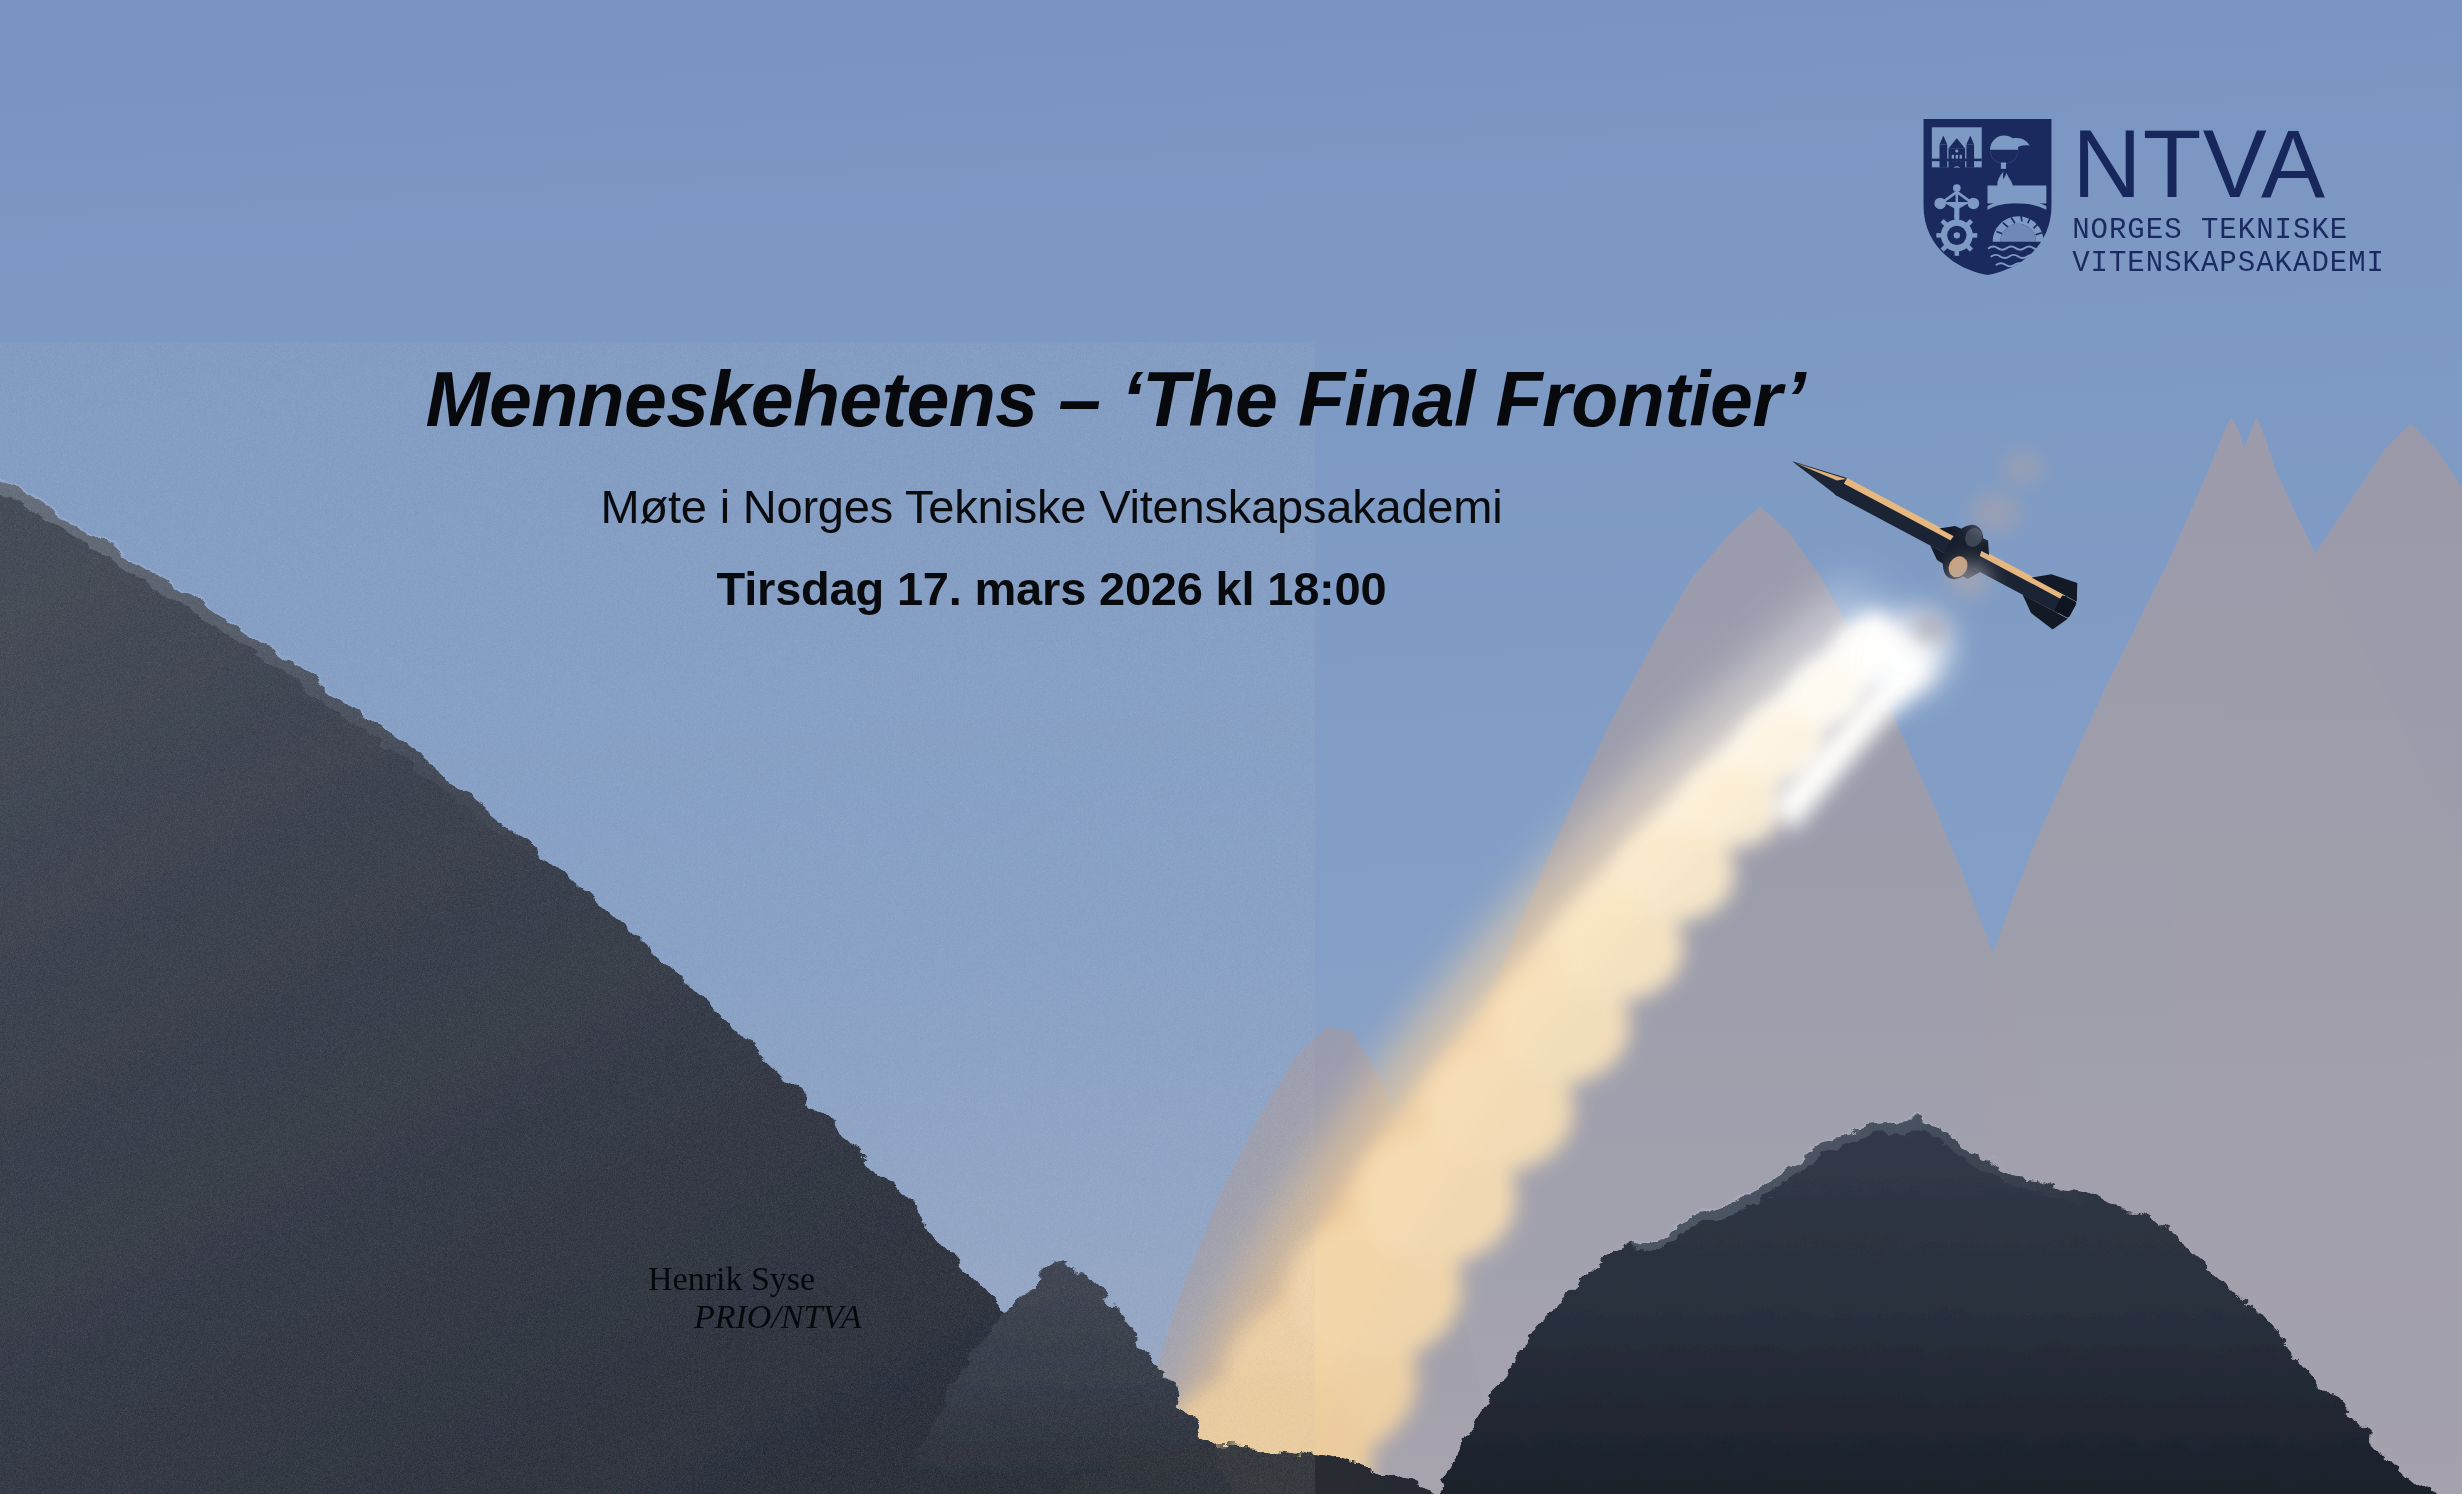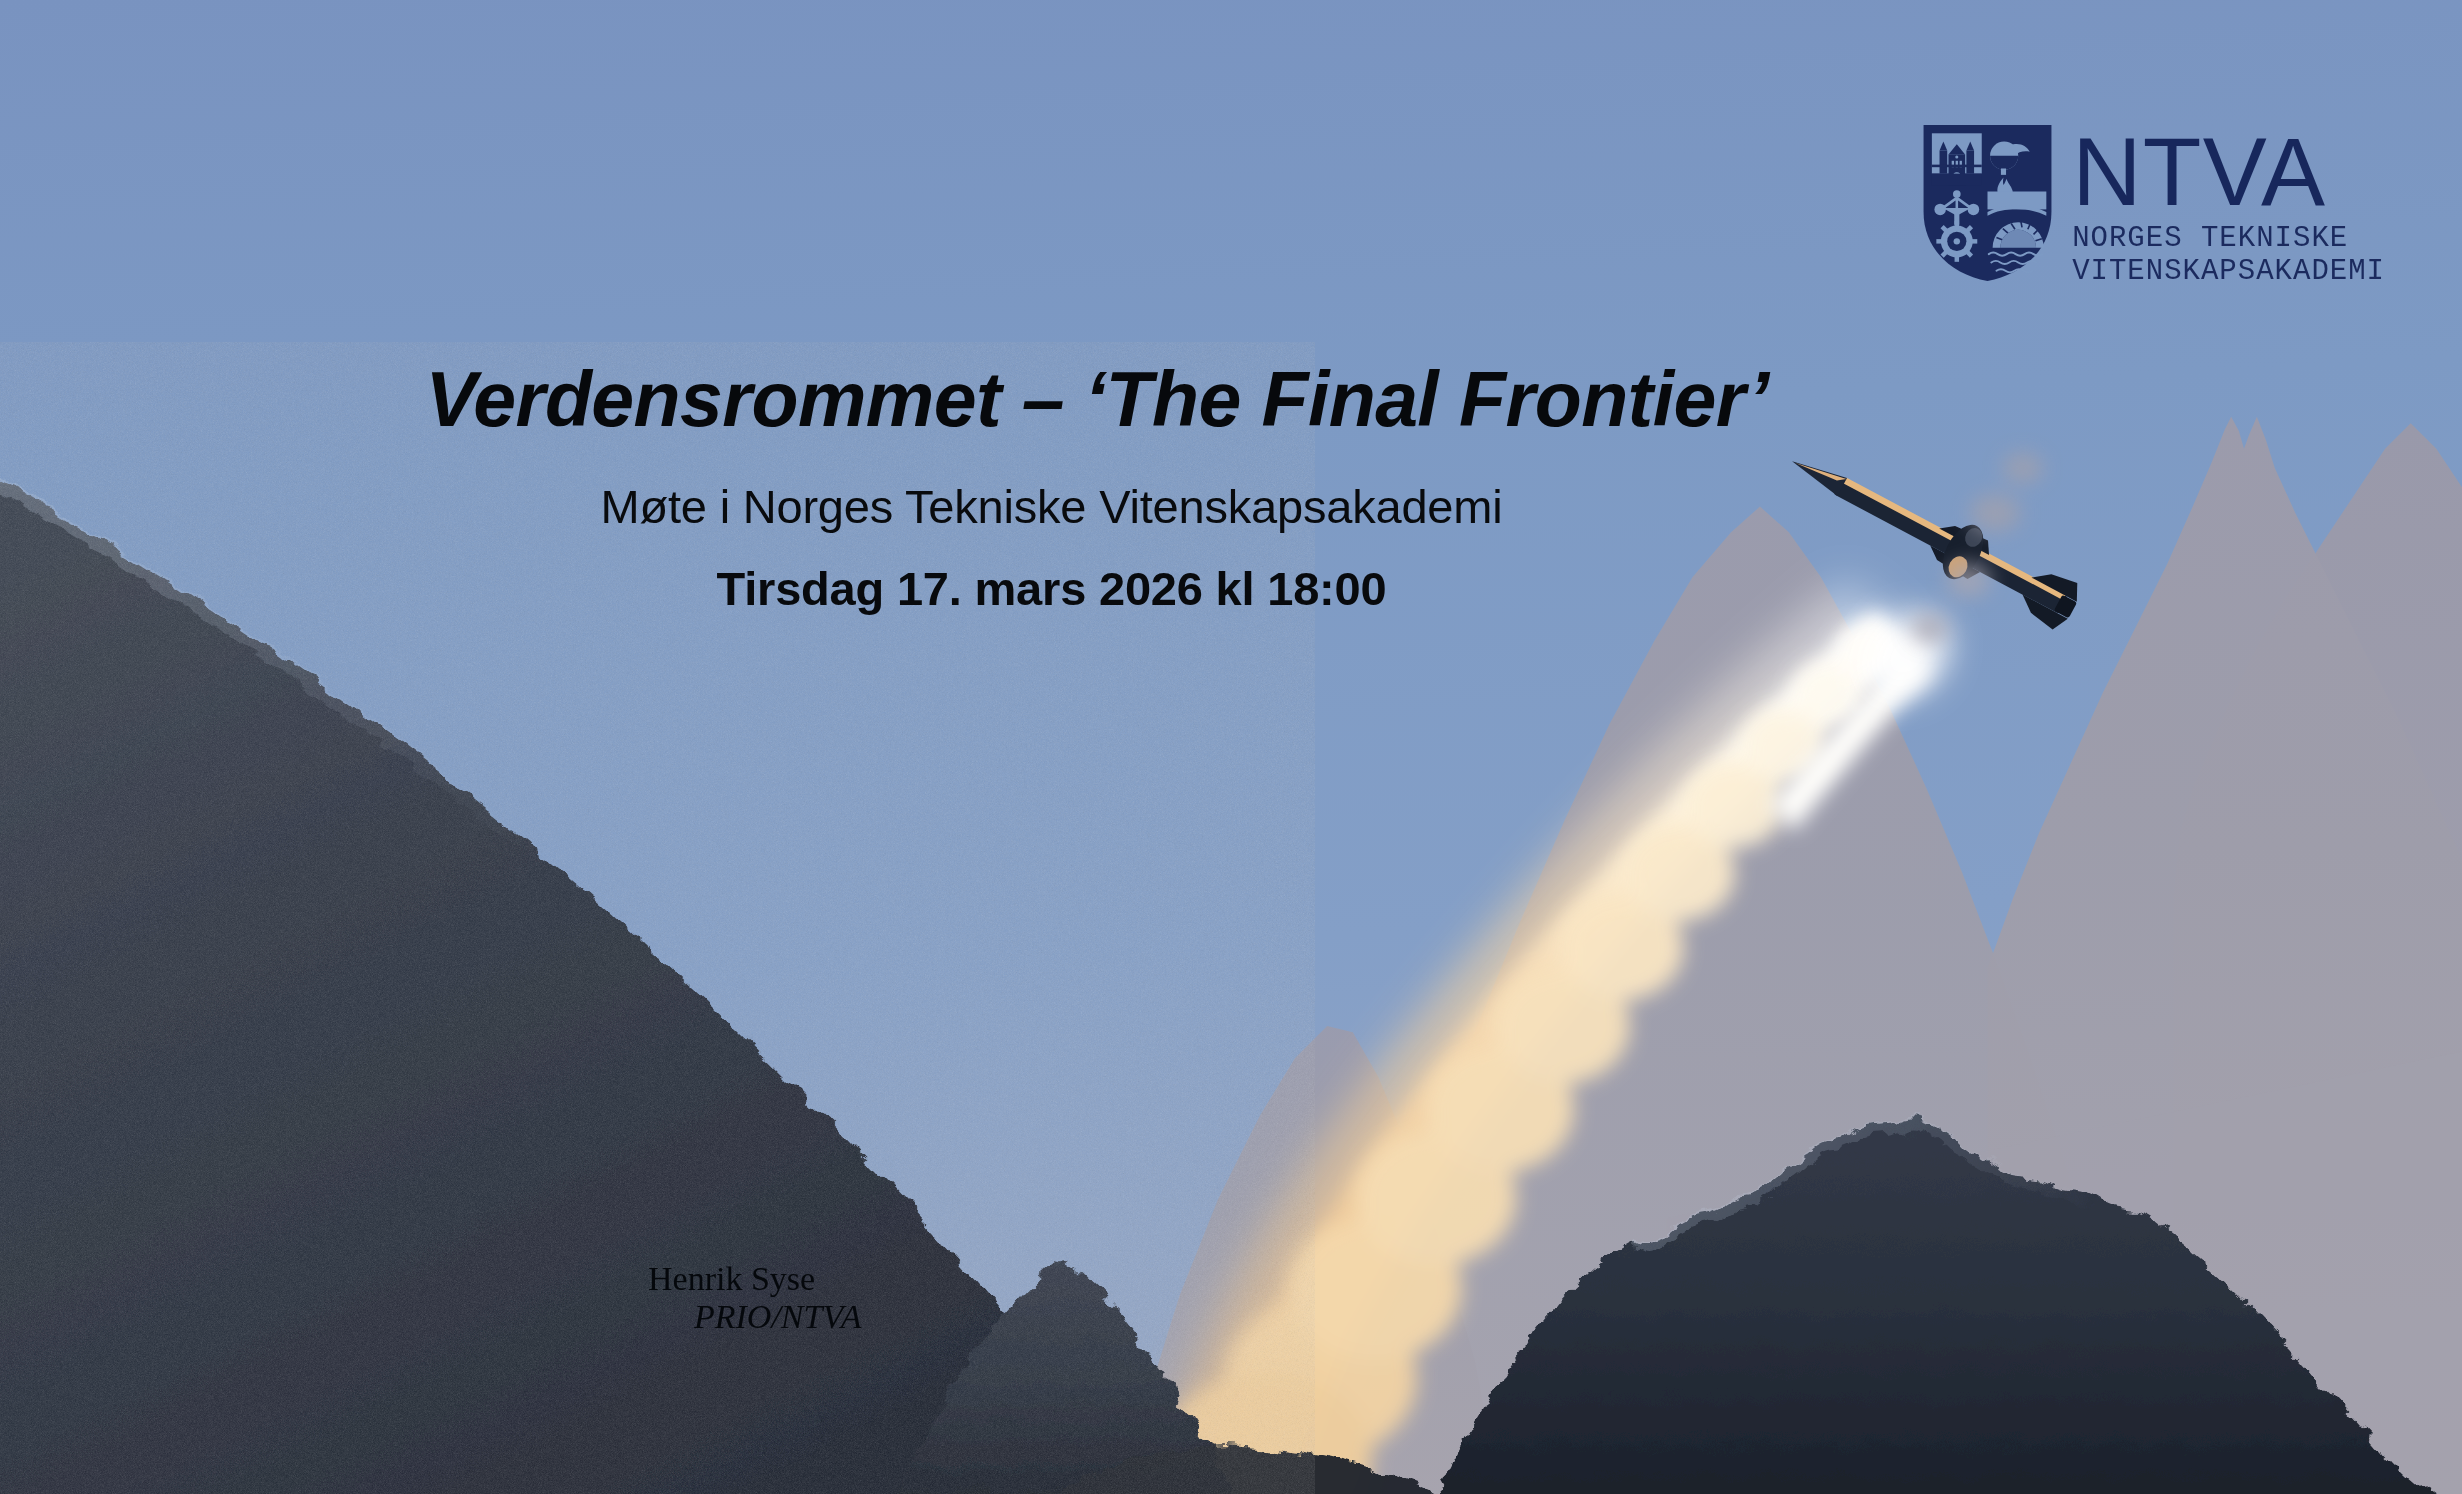--- a/index.html
+++ b/index.html
@@ -119,24 +119,23 @@
     white-space: nowrap;
     margin-left: 46px;
   }
 
   
   .logo {
     position: absolute;
     right: 77px;
     top: 114px;
     display: flex;
-    align-items: flex-start;
+    align-items: center;
     gap: 18px;
     z-index: 50;
-    margin-top: 8px;
   }
   .logo-shield { width: 133px; height: 162px; display: block; }
   .logo-words { display: flex; flex-direction: column; padding-top: 6.4px; }
   .logo-ntva {
     font-size: 96px;
     font-weight: 400;
     letter-spacing: 1.3px;
     color: #17275c;
     line-height: 0.92;
     font-family: "Liberation Sans", sans-serif;
@@ -411,21 +410,21 @@
       <path d="M1600 2360 C1700 2290, 1820 2250, 1940 2258
                C2070 2266, 2190 2300, 2290 2360 Z" fill="#20262f"></path>
     </g>
 
     <g opacity="0.22">
       <rect x="-40" y="700" width="1900" height="1660" filter="url(#grain)" fill="#000" clip-path="none" style="mix-blend-mode:overlay"></rect>
     </g>
   </svg>
 
   <div class="text-block">
-    <div class="title-line-1">Verdensrommet – ‘The Final Frontier’</div>
+    <div class="title-line-1">Menneskehetens – ‘The Final Frontier’</div>
     <div class="meeting-line">Møte i Norges Tekniske Vitenskapsakademi</div>
     <div class="date-line">Tirsdag 17. mars 2026 kl 18:00</div>
   </div>
 
   <div class="speaker">
     <div class="speaker-name">Henrik Syse</div>
     <div class="speaker-affil">PRIO/NTVA</div>
   </div>
 
   <div class="logo">

